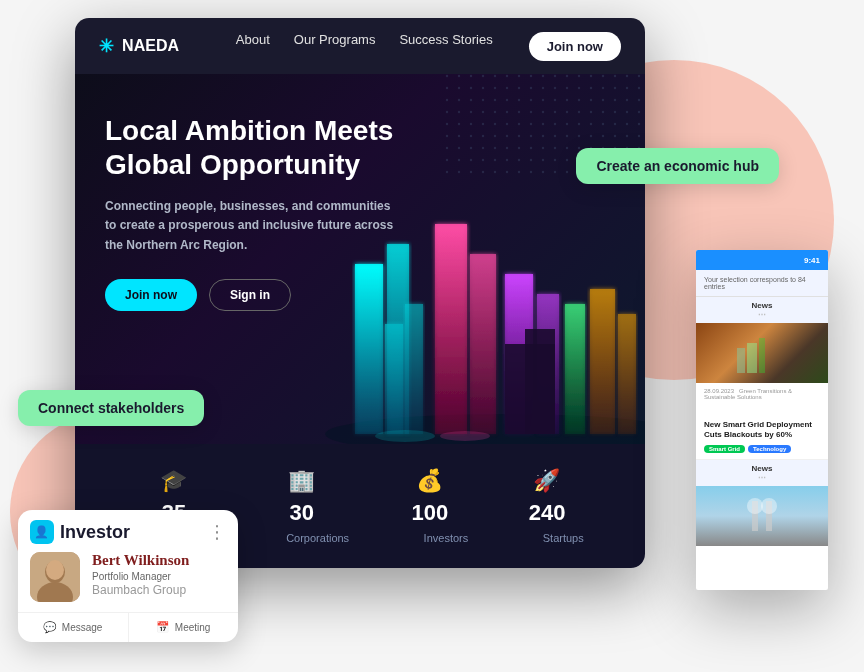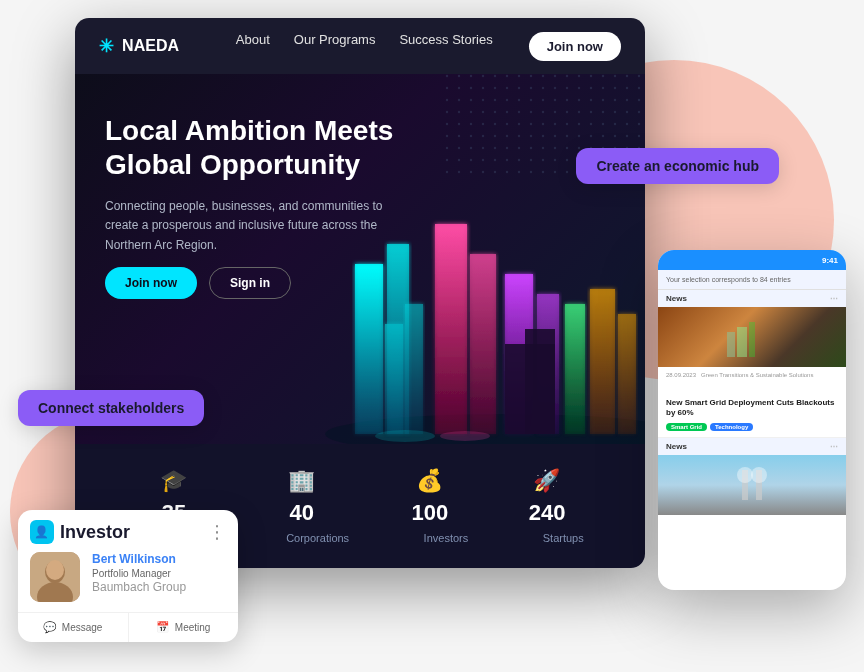--- a/index.html
+++ b/index.html
@@ -107,21 +107,22 @@
       color: white;
       font-size: 28px;
       font-weight: 800;
       line-height: 1.2;
       margin-bottom: 16px;
     }
     .hero-subtitle {
       color: #b0b8c8;
       font-size: 12px;
       line-height: 1.6;
-      margin-bottom: 12px;
+      margin-bottom: 24px;
+      font-weight: bold;
     }
     .hero-buttons {
       display: flex;
       gap: 12px;
     }
     .btn-cyan {
       background: #00e5ff;
       color: #0d0d1a;
       border: none;
       border-radius: 20px;
@@ -167,21 +168,21 @@
     .stat-label {
       color: #8090b0;
       font-size: 11px;
       font-weight: 500;
       margin-left: 32px;
     }
 
     
     .tooltip-bubble {
       position: absolute;
-      background: #8b5cf6;
+      background: #86efac;
       border-radius: 12px;
       padding: 10px 20px;
       font-size: 14px;
       font-weight: 600;
       color: #1a1a2e;
       box-shadow: 0 4px 20px rgba(0,0,0,0.15);
       z-index: 10;
     }
     .tooltip-connect {
       top: 390px;
@@ -189,24 +190,24 @@
     }
     .tooltip-hub {
       top: 148px;
       right: 85px;
     }
 
     
     .phone-mockup {
       position: absolute;
       top: 250px;
-      right: 18px;
-      width: 188px;
+      right: 36px;
+      width: 132px;
       background: white;
-      border-radius: 16px;
+      border-radius: 2px;
       box-shadow: 0 20px 60px rgba(0,0,0,0.3);
       z-index: 5;
       overflow: hidden;
       height: 340px;
     }
     .phone-status-bar {
       background: #1a8fff;
       height: 20px;
       display: flex;
       align-items: center;
@@ -227,20 +228,21 @@
     }
     .phone-news-label {
       background: #f0f4ff;
       padding: 4px 8px;
       font-size: 8px;
       font-weight: 700;
       color: #333;
       display: flex;
       align-items: center;
       justify-content: space-between;
+      flex-direction: column;
     }
     .news-img {
       width: 100%;
       height: 60px;
       background: linear-gradient(135deg, #1a3a5c, #2d5a8e);
       position: relative;
       overflow: hidden;
     }
     .news-img-overlay {
       width: 100%;
@@ -343,24 +345,25 @@
       overflow: hidden;
       flex-shrink: 0;
       display: flex;
       align-items: center;
       justify-content: center;
     }
     .investor-info {
       flex: 1;
     }
     .investor-name {
-      font-size: 12px;
+      font-size: 15px;
       font-weight: 700;
-      color: #3b82f6;
+      color: #7f1d1d;
       margin-bottom: 2px;
+      font-family: Liberation Serif, serif;
     }
     .investor-role {
       font-size: 10px;
       color: #666;
       margin-bottom: 1px;
     }
     .investor-company {
       font-size: 12px;
       color: #999;
     }
@@ -507,21 +510,21 @@
   </div>
 
   <div class="stats-bar">
     <div class="stat-item">
       <span class="stat-icon">🎓</span>
       <span class="stat-number">35</span>
       <span class="stat-label">Students</span>
     </div>
     <div class="stat-item">
       <span class="stat-icon">🏢</span>
-      <span class="stat-number">40</span>
+      <span class="stat-number">30</span>
       <span class="stat-label">Corporations</span>
     </div>
     <div class="stat-item">
       <span class="stat-icon">💰</span>
       <span class="stat-number">100</span>
       <span class="stat-label">Investors</span>
     </div>
     <div class="stat-item">
       <span class="stat-icon">🚀</span>
       <span class="stat-number">240</span>

